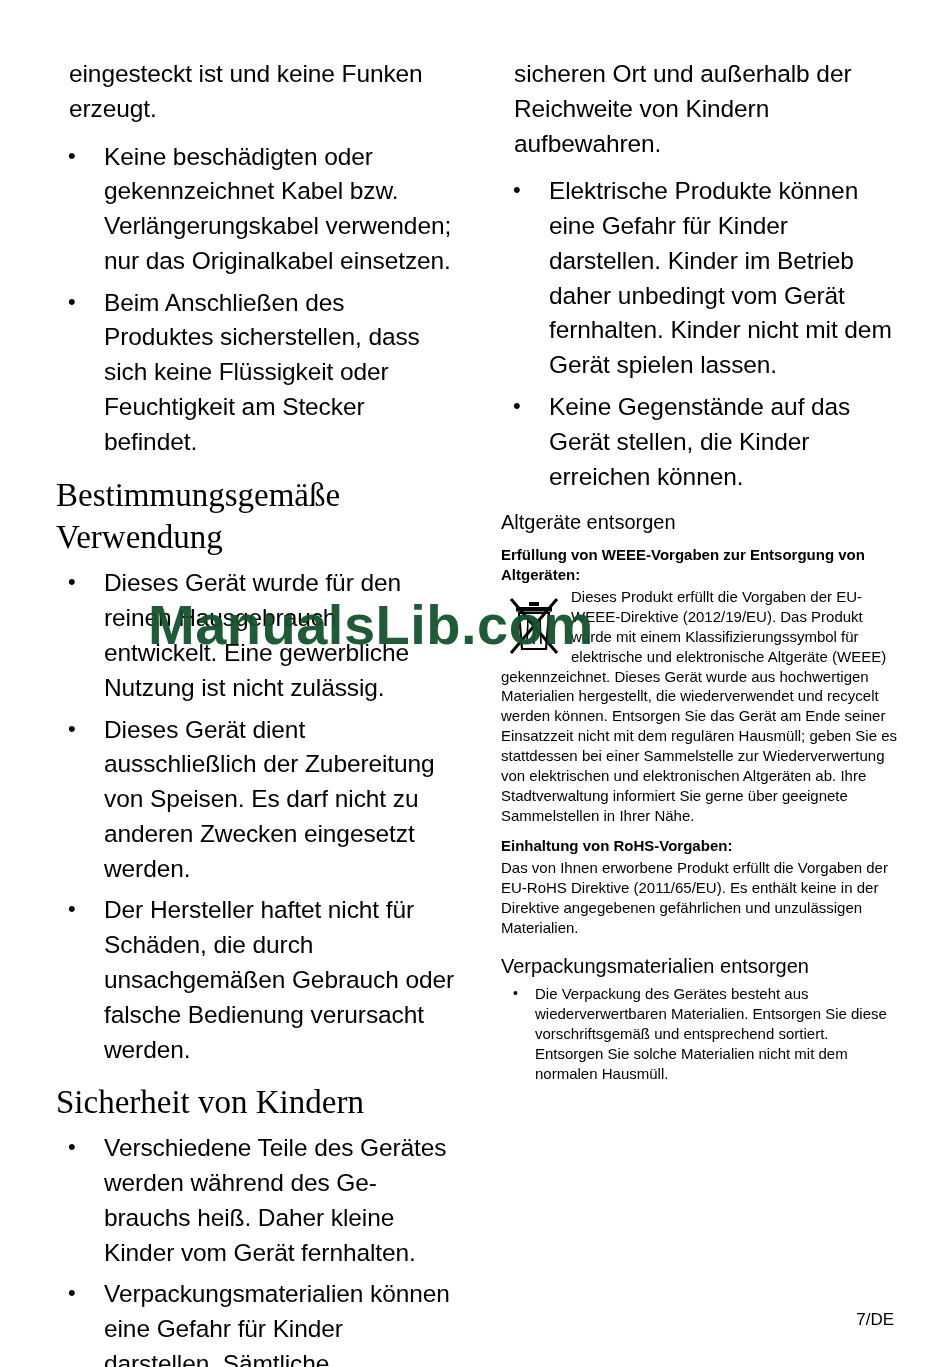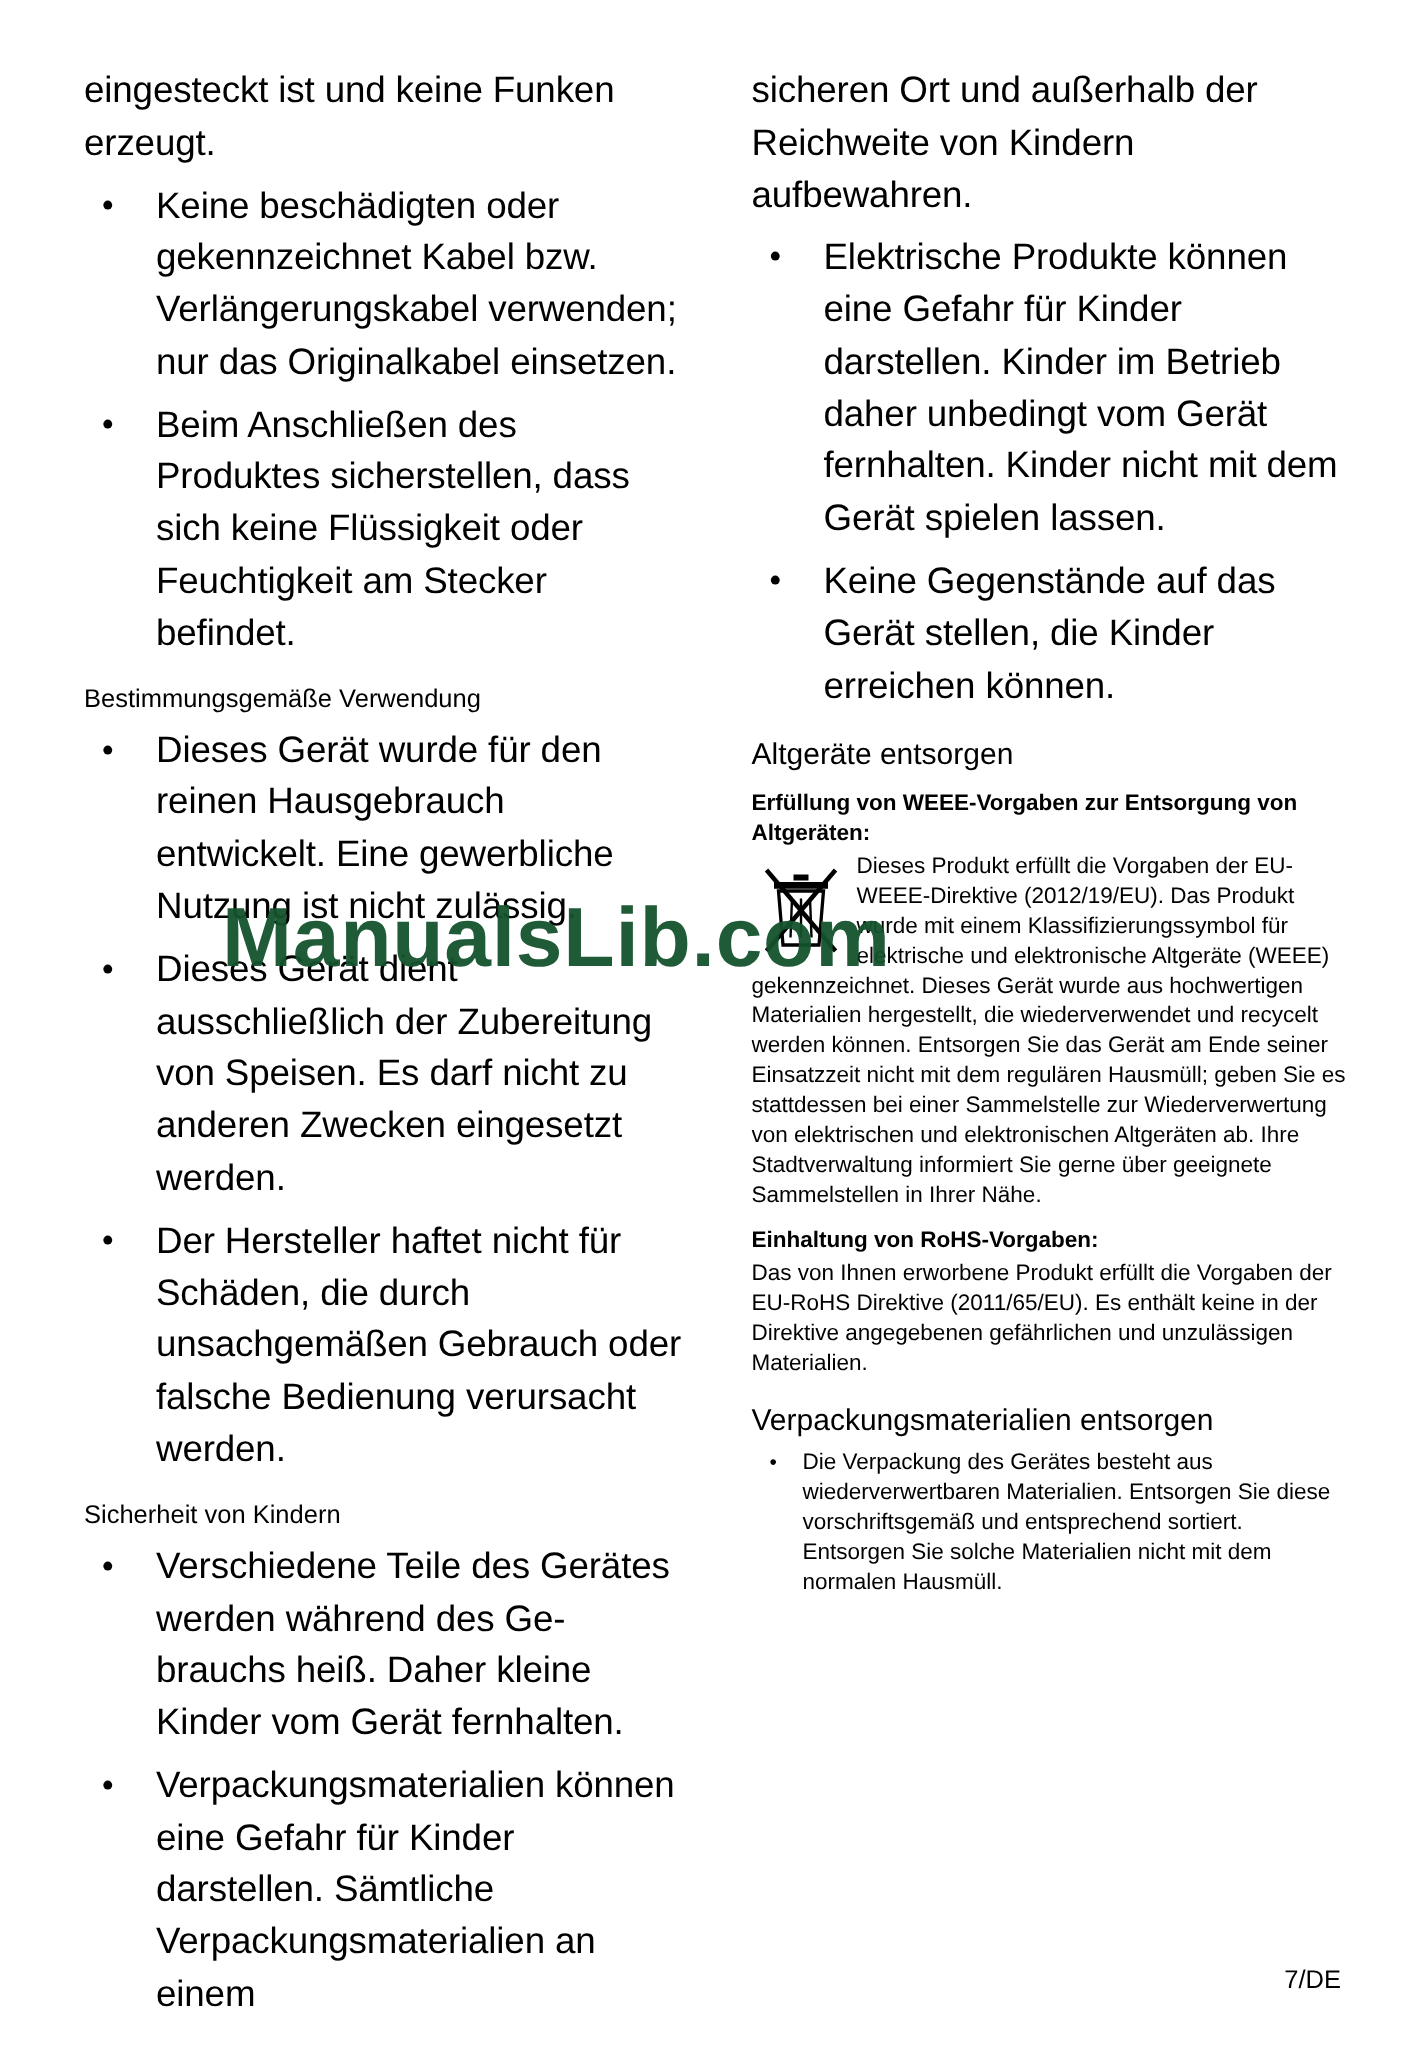--- a/index.html
+++ b/index.html
@@ -30,21 +30,21 @@
   }
   .col {
     width: 399px;
     flex: 0 0 399px;
   }
 
   
   .big-p {
     font-size: 24.5px;
     line-height: 1.42;
-    margin: 0;
+    margin: 13px;
     letter-spacing: -0.1px;
   }
   .big-list {
     list-style: none;
     margin: 0;
     padding: 0;
   }
   .big-list li {
     position: relative;
     padding-left: 48px;
@@ -54,24 +54,25 @@
     letter-spacing: -0.1px;
   }
   .big-list li .bullet {
     position: absolute;
     left: 12px;
     top: 0;
     font-size: 22px;
     line-height: 1.42;
   }
   h2.section {
-    font-size: 17px;
+    font-size: 33px;
     font-weight: 400;
     margin: 14px 4px 4px 0;
     line-height: 1.3;
+    font-family: Liberation Serif, serif;
   }
 
   
   h3.sub {
     font-size: 20px;
     font-weight: 400;
     margin: 16px 0 5px 0;
     line-height: 1.25;
   }
   h4.subsub {

